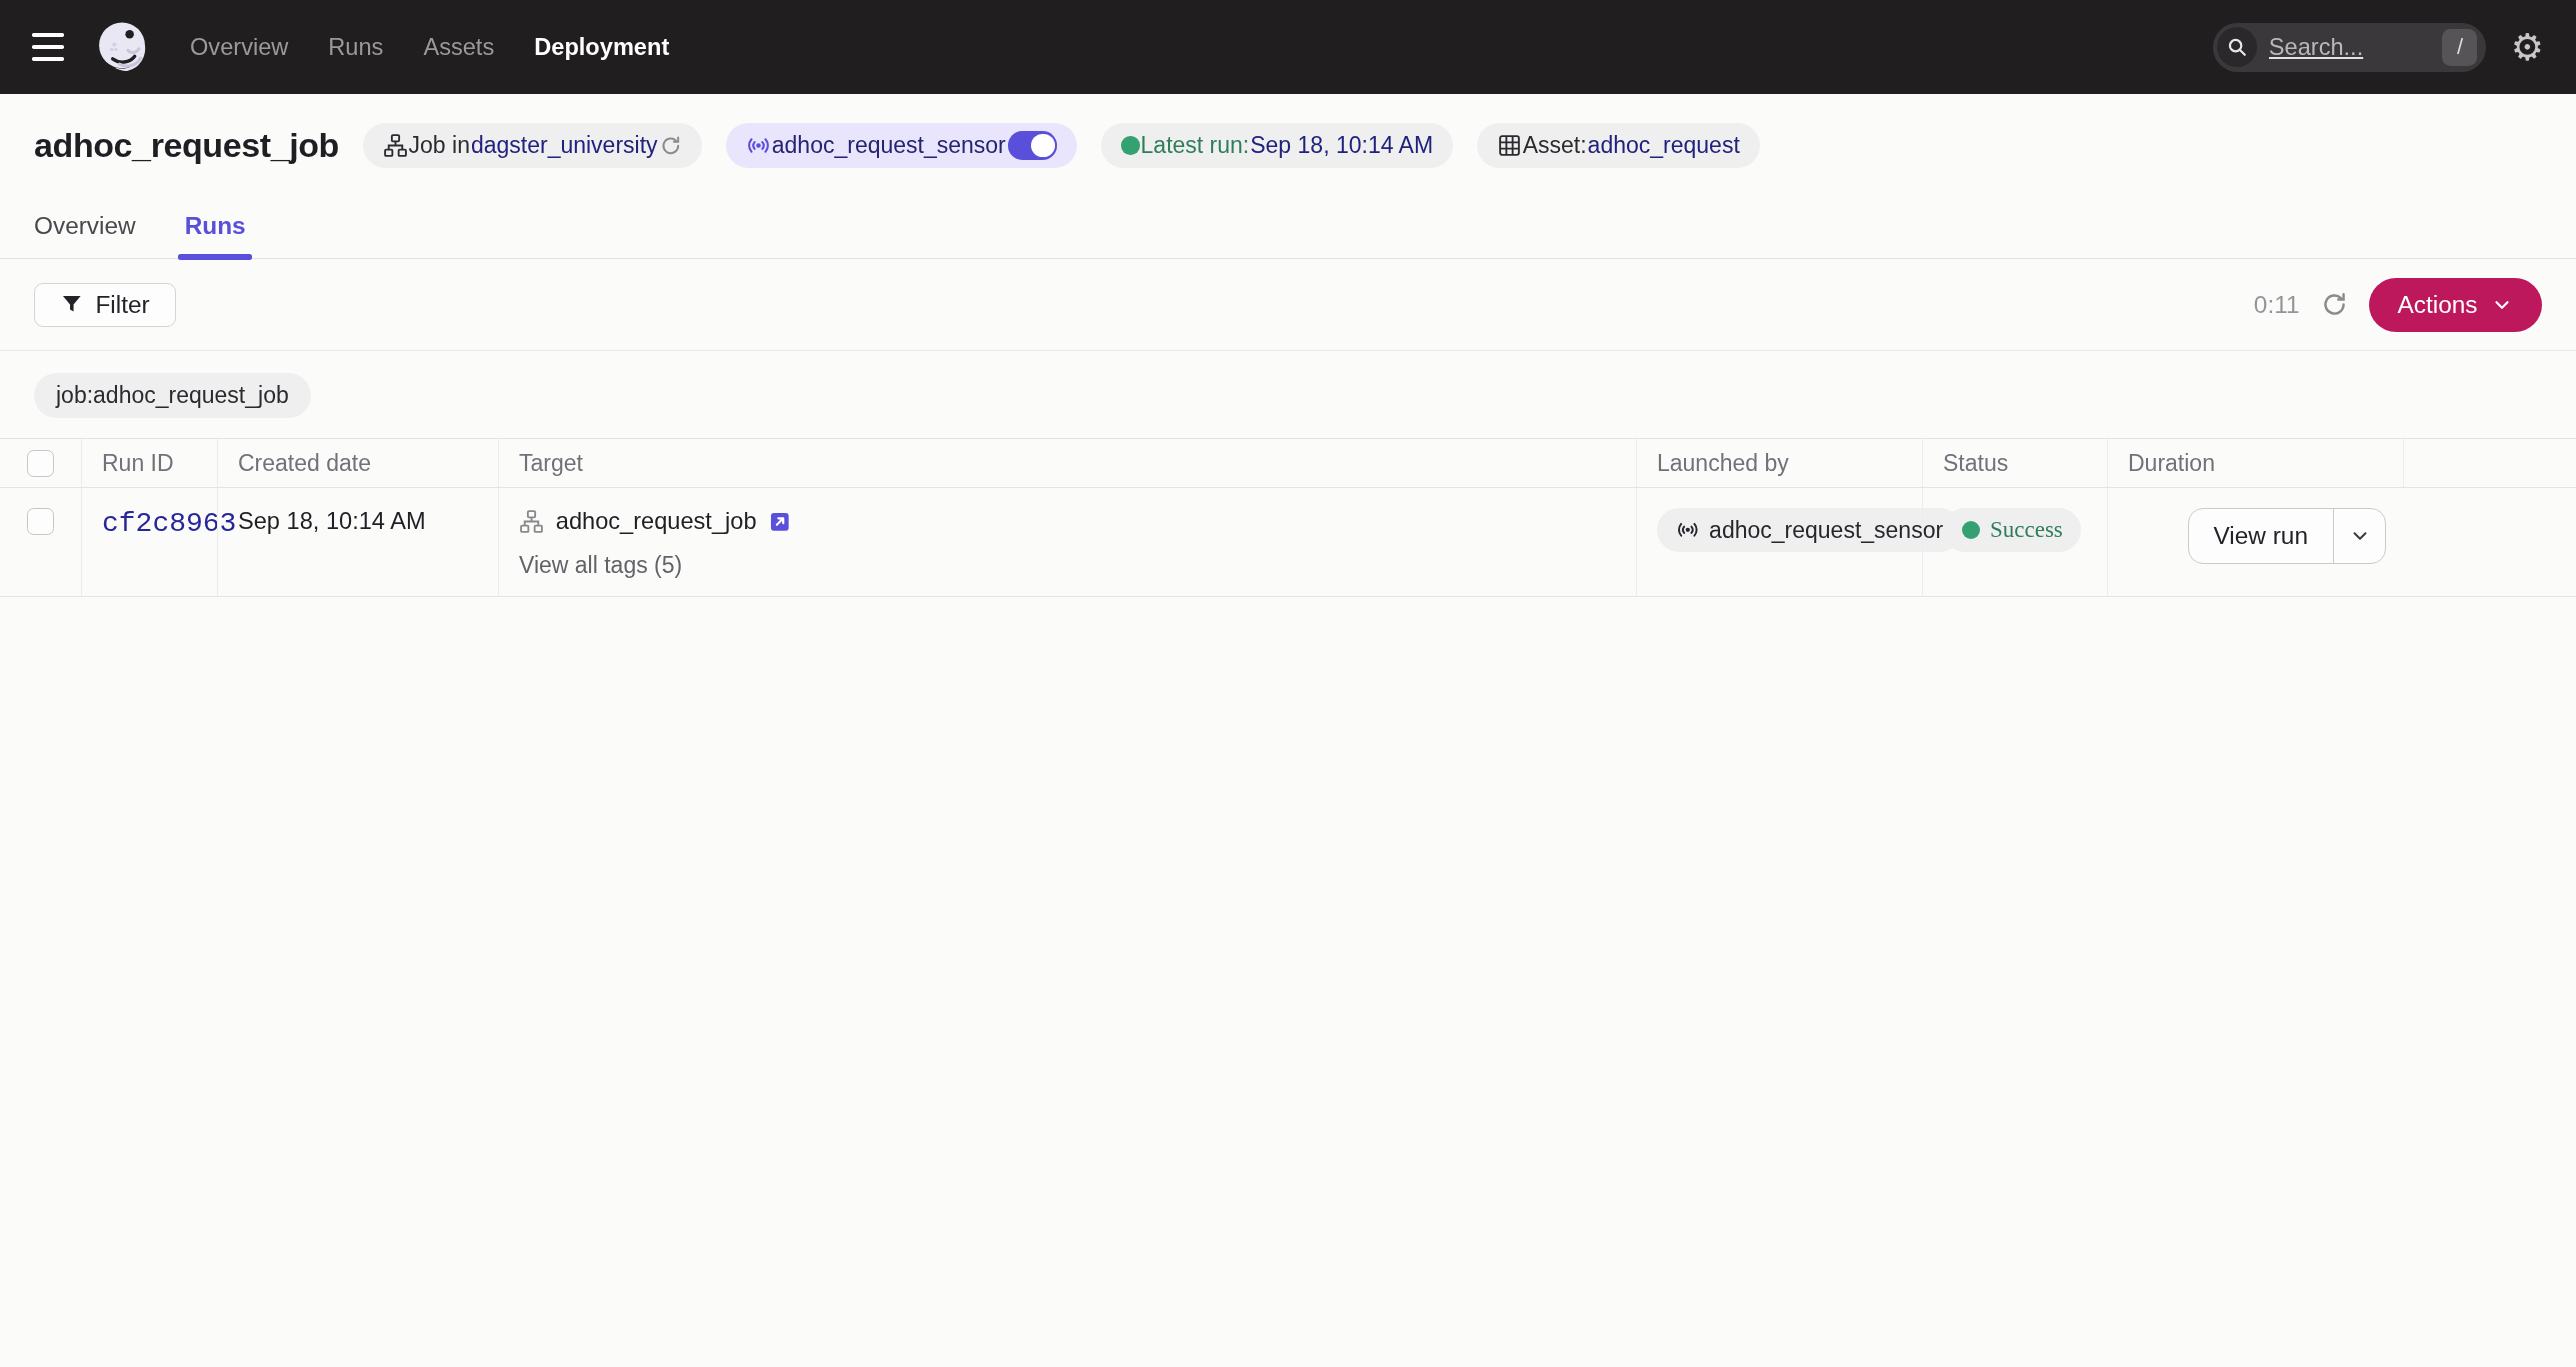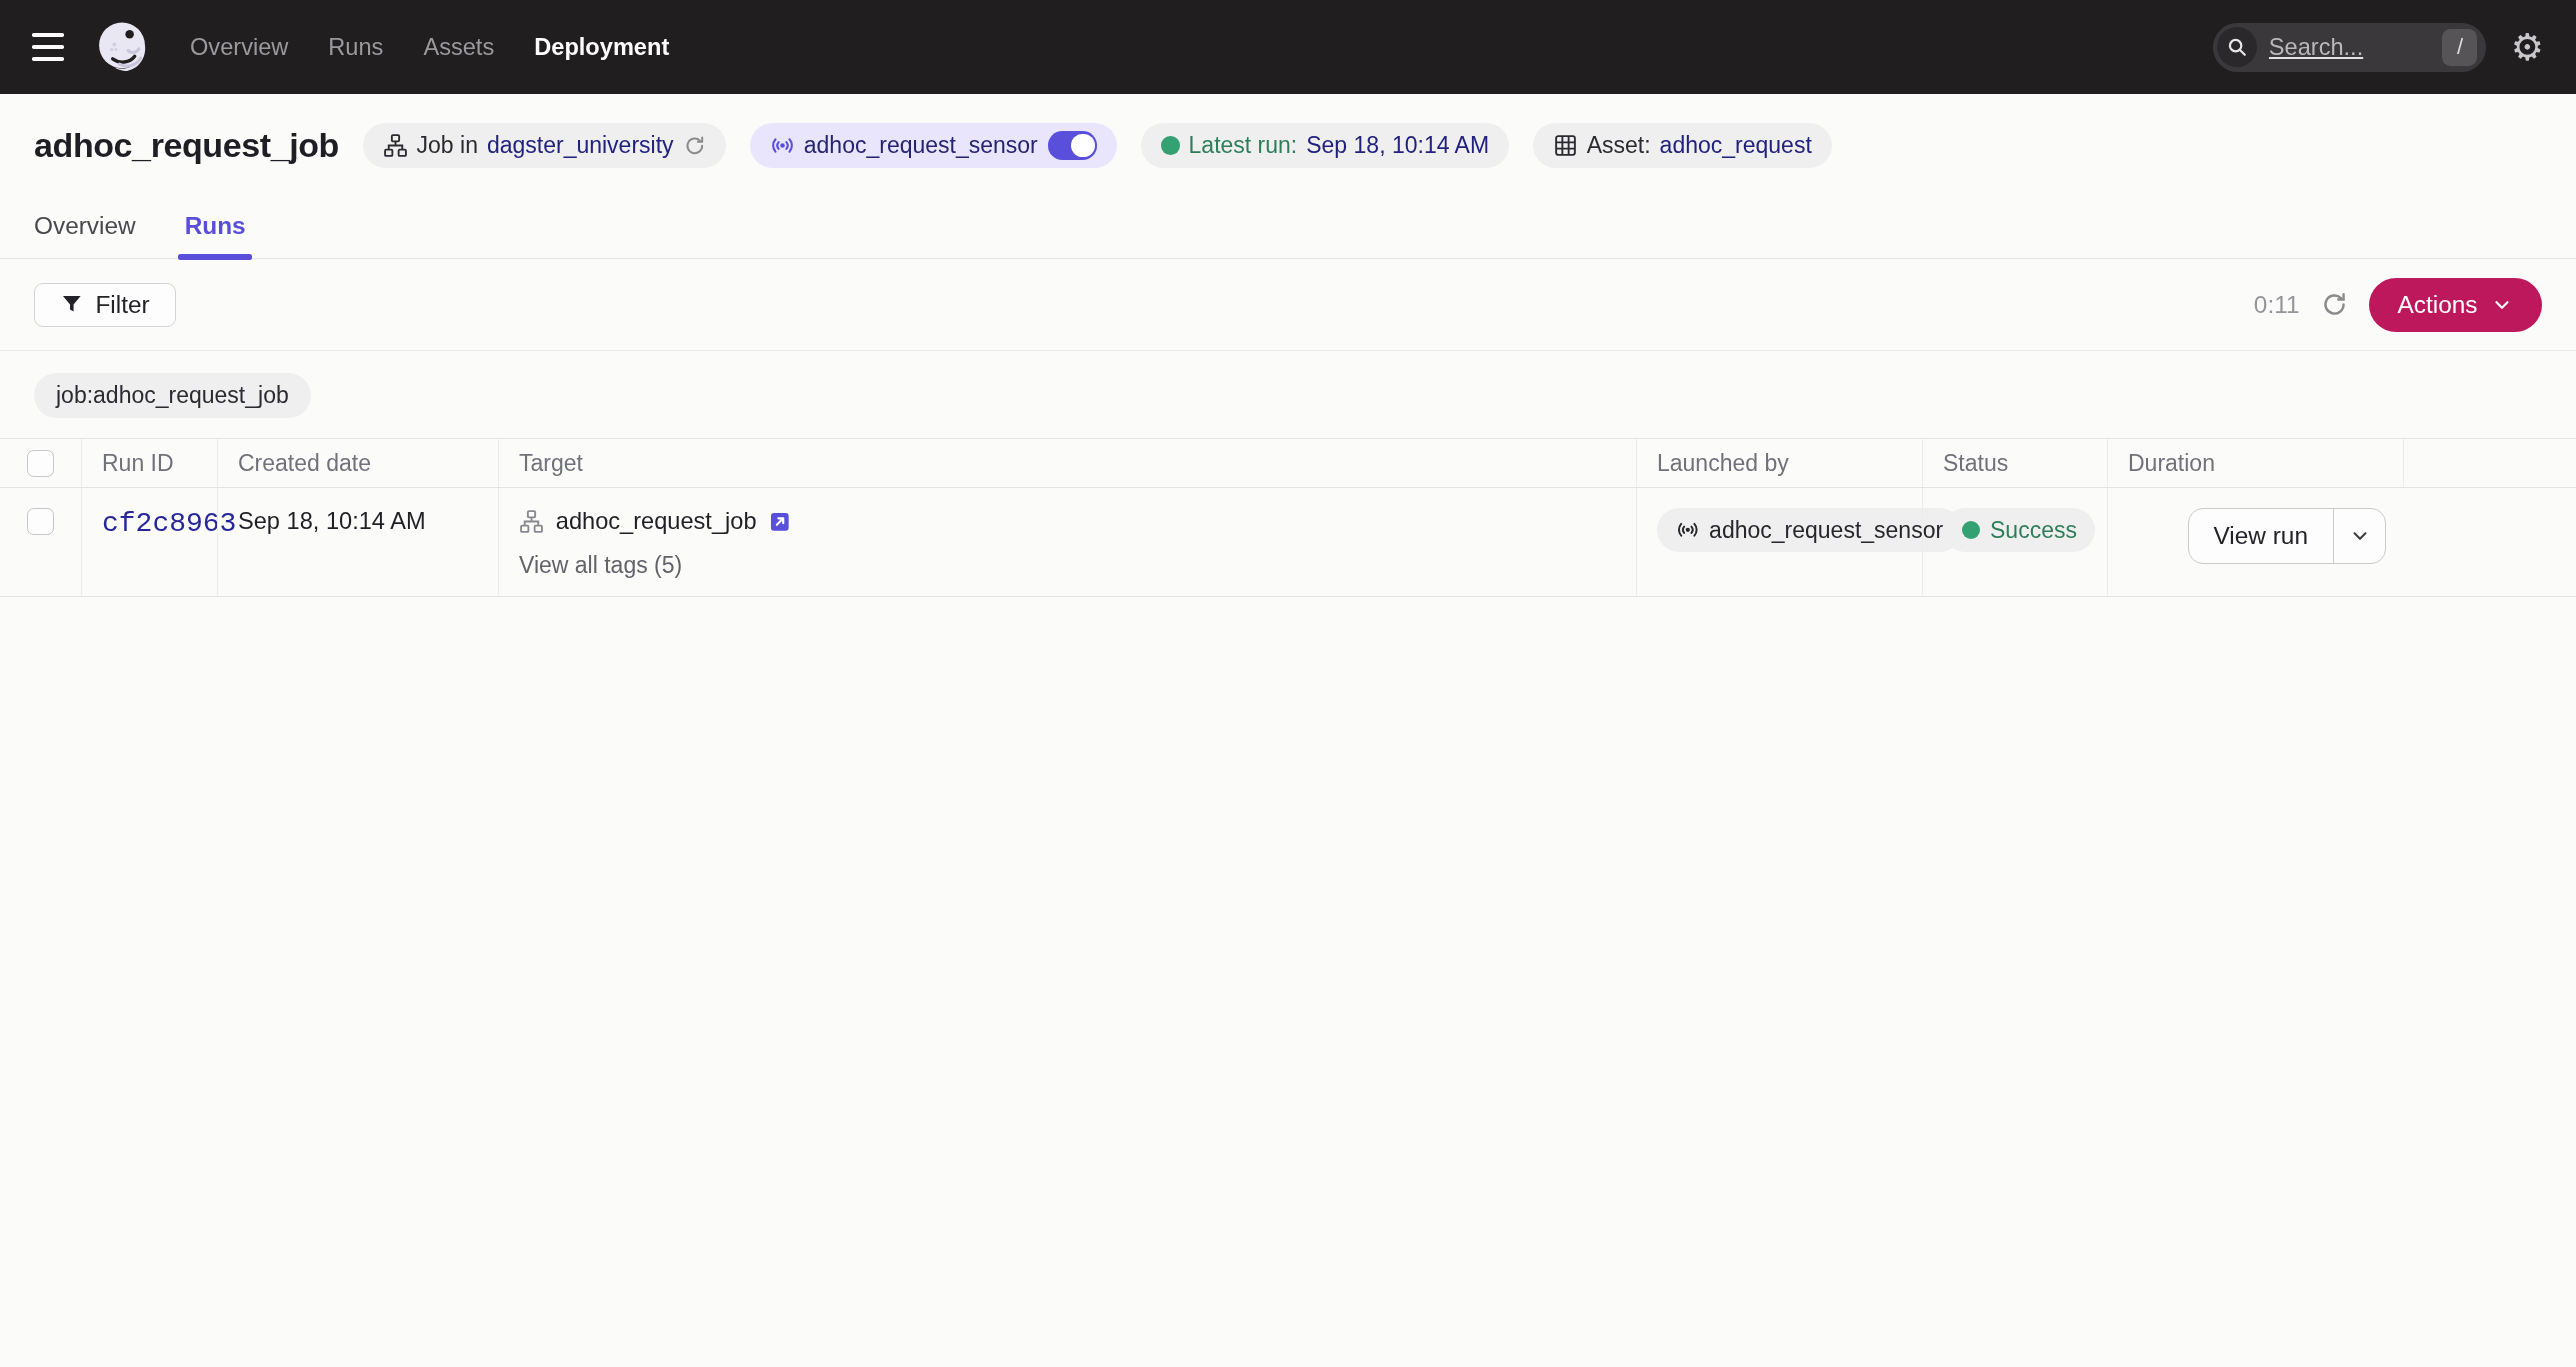--- a/index.html
+++ b/index.html
@@ -56,21 +56,21 @@
   .gear { font-size: 37px; color: #C9C7CA; cursor: pointer; line-height: 1; }
 
   
   .page-header {
     display: flex; align-items: center; flex-wrap: wrap;
     gap: 23.6px; padding: 29px 34px 25px 34px;
   }
   .page-title { font-size: 34px; font-weight: 700; color: #1E1E24; letter-spacing: -0.4px; }
   .chip {
     height: 45px; border-radius: 23px; background: #F0EFEF;
-    display: inline-flex; align-items: center; gap: 9px;
+    display: inline-flex; align-items: center; gap: 1px;
     padding: 0 20px; font-size: 23px; color: #2A2A30; white-space: nowrap;
   }
   .chip .chip-link { color: #21217E; cursor: pointer; }
   .chip.sensor { background: #E8E5FC; color: #262371; }
   .chip.sensor .sensor-name { color: #262371; cursor: pointer; }
   .green-dot { width: 18.5px; height: 18.5px; border-radius: 50%; background: #34A172; flex: none; }
   .latest-label { color: #2E7D5B; }
   .toggle {
     width: 49px; height: 29px; border-radius: 14.3px; background: #5A4FDB;
     position: relative; cursor: pointer; flex: none; margin-left: 1.7px;
@@ -149,21 +149,21 @@
   .cell-text { font-size: 23.6px; color: #1F1F25; }
   .target-line { display: flex; align-items: center; gap: 11.8px; }
   .target-icon { color: #8A888D; flex: none; }
   .ext-link { color: #5A4FDB; cursor: pointer; flex: none; display: inline-flex; }
   .tags-link { display: inline-block; margin-top: 17px; font-size: 23px; color: #626268; cursor: pointer; }
   .mini-chip {
     display: inline-flex; align-items: center; gap: 10px; height: 44px;
     padding: 0 18.5px; border-radius: 22px; background: #F0EFEF;
     font-size: 23px; color: #26262C; white-space: nowrap;
   }
-  .mini-chip.status { color: #2E7D5B; cursor: default; }
+  .mini-chip.status { color: #2E7D5B; cursor: default; font-family: Liberation Serif, serif; }
   .duration-wrap { display: flex; align-items: center; gap: 8.4px; color: #55555B; }
   .duration-text { font-size: 23.6px; color: #1F1F25; }
   .actions-cell { display: flex; justify-content: flex-end; padding-right: 17px !important; }
   .split-btn {
     display: inline-flex; border: 1.7px solid #CBCACB; border-radius: 15px;
     background: #FDFDFD; overflow: hidden; height: 56px;
   }
   .split-main {
     display: flex; align-items: center; padding: 0 25px;
     font-size: 24.4px; color: #222228; cursor: pointer;

